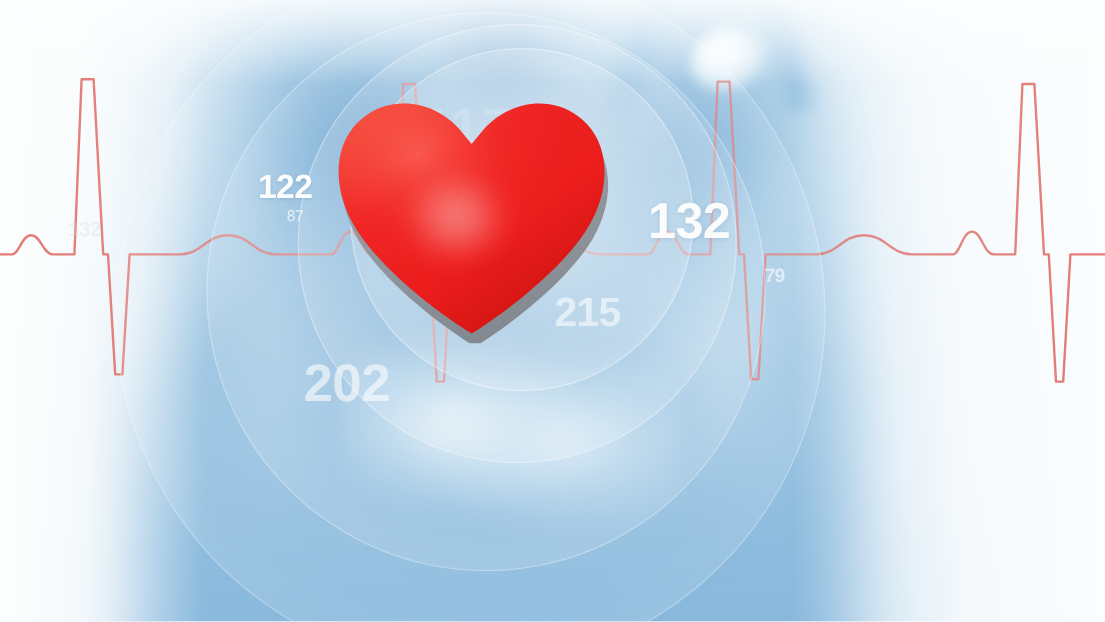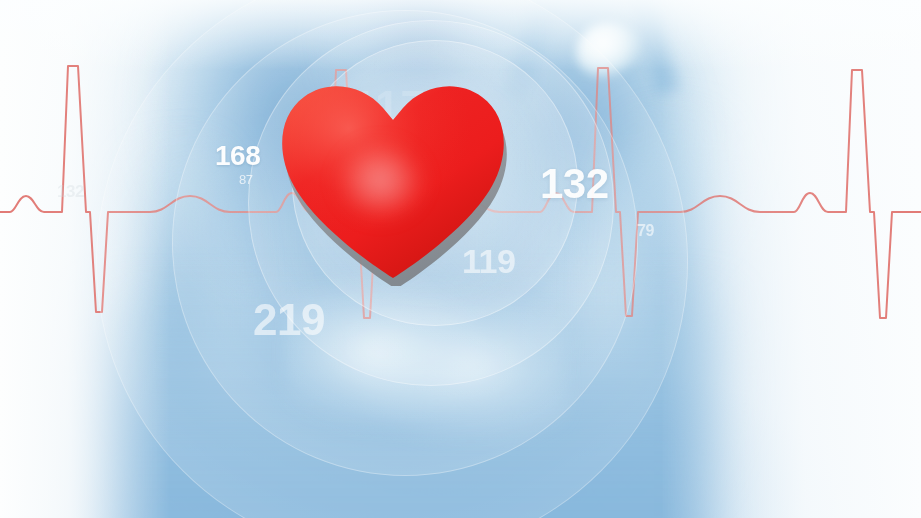--- a/index.html
+++ b/index.html
@@ -402,25 +402,25 @@
                L 121,52 L 131,40
                C 150,18 184,10 210,29
                C 236,48 238,86 220,118
                C 200,154 150,192 121,210 Z" fill="url(#heartSheen)"></path>
     </svg>
     <div class="heart-inner-glow"></div>
   </div>
 
   <div class="readout r-132-faint">132</div>
 
-  <div class="readout r-122">168</div>
+  <div class="readout r-122">122</div>
 
   <div class="readout r-87">87</div>
 
   <div class="readout r-132-big">132</div>
 
   <div class="readout r-79">79</div>
 
-  <div class="readout r-135">119</div>
-
-  <div class="readout r-147">219</div>
+  <div class="readout r-135">215</div>
+
+  <div class="readout r-147">202</div>
 
 </div>
 
 </body></html>

